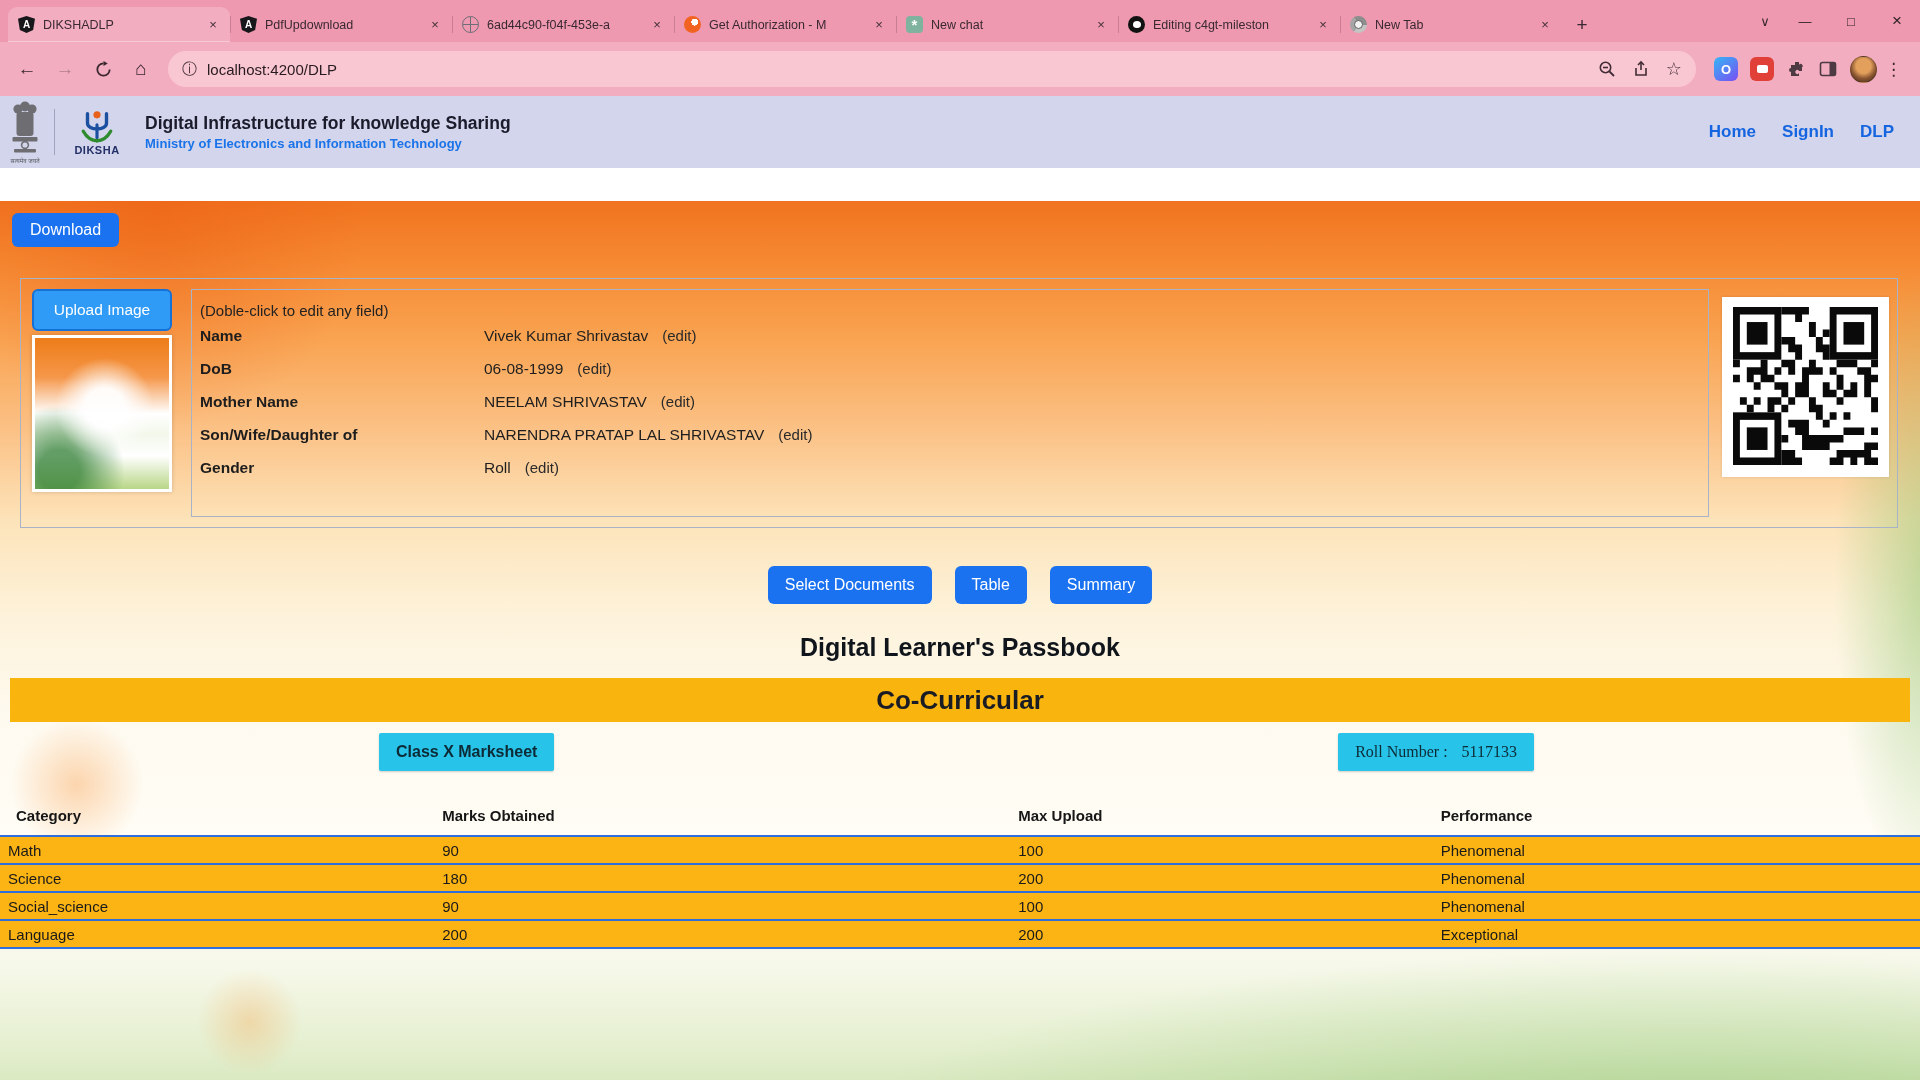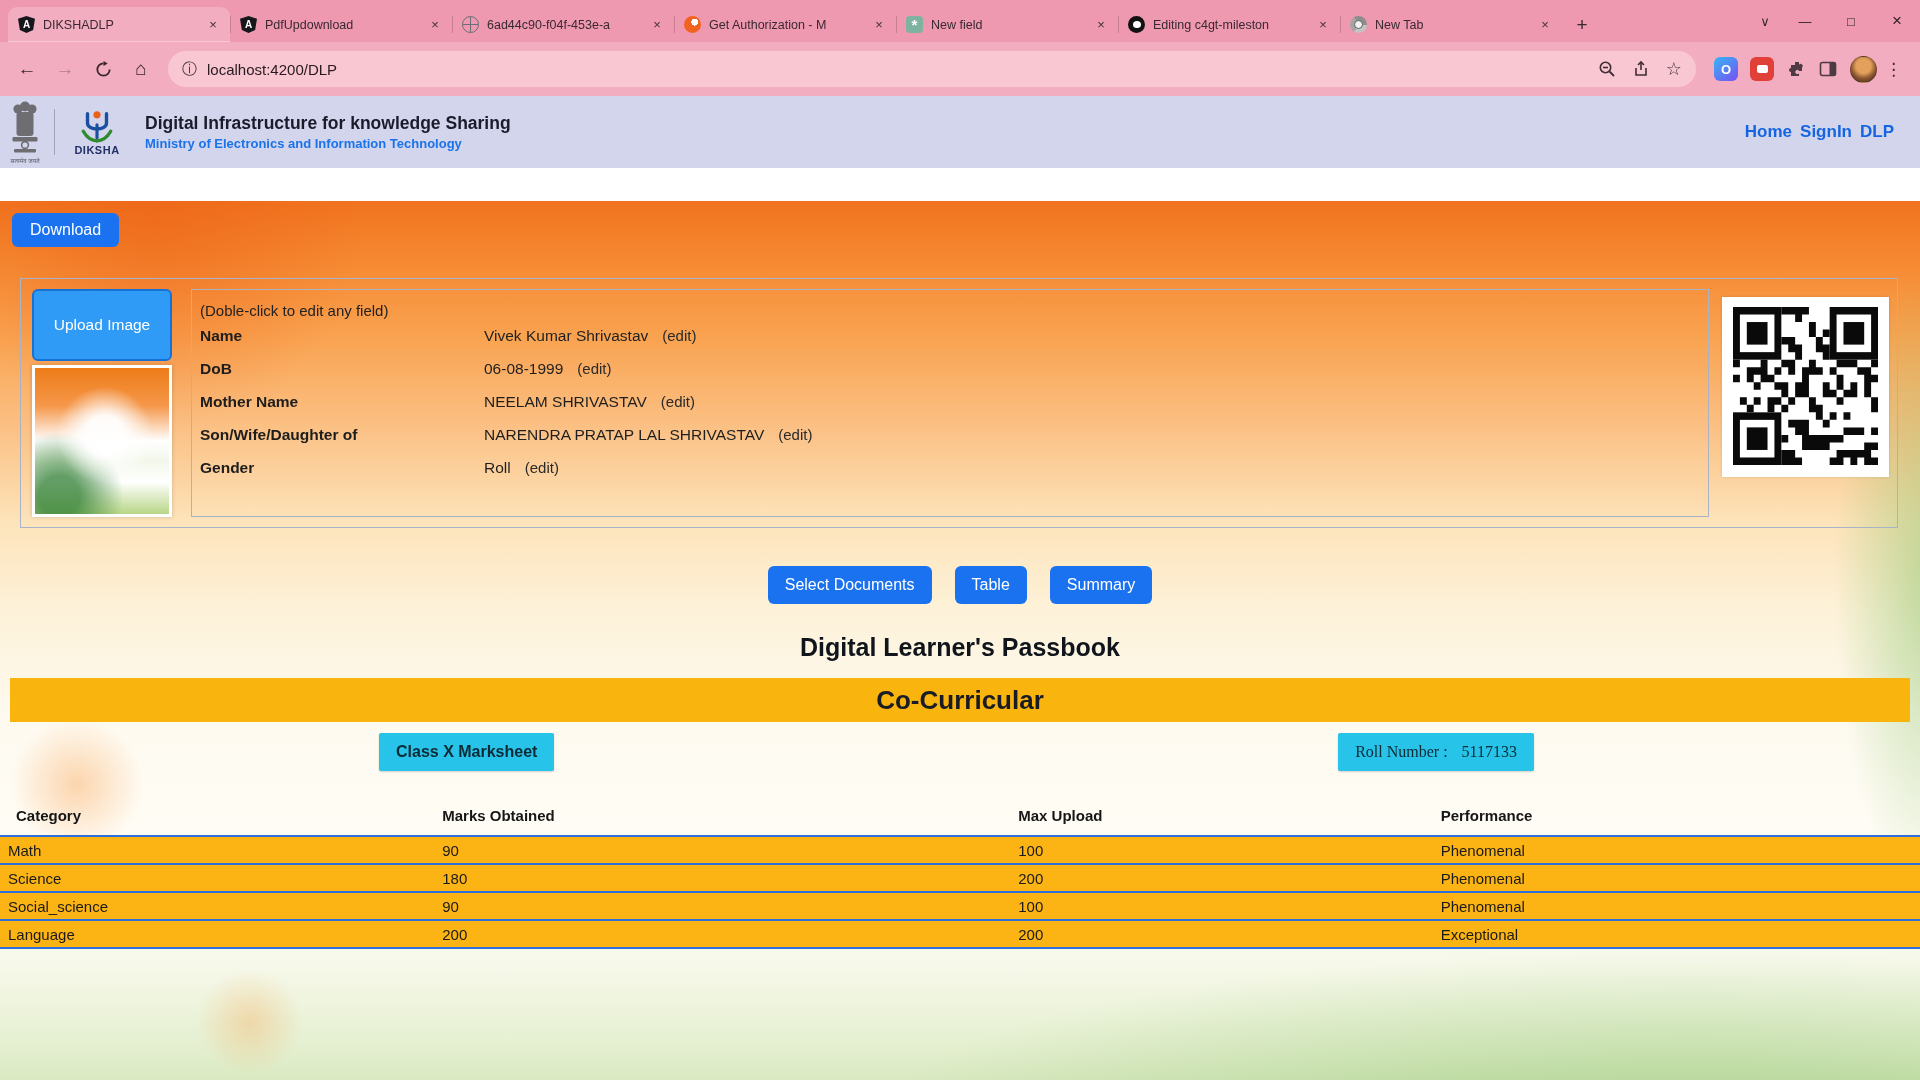--- a/index.html
+++ b/index.html
@@ -54,21 +54,21 @@
   .icon-svg { display:block; }
 
   
   .site-header { height:72px; background:#d3d5ec; display:flex; align-items:center; padding:0 26px 0 10px; gap:14px; }
   .divider-v { width:1px; height:46px; background:#9fa3bd; }
   .logo-block { display:flex; flex-direction:column; align-items:center; width:56px; }
   .logo-text { font-size:11px; font-weight:bold; color:#233067; letter-spacing:.5px; margin-top:-2px; }
   .head-titles { margin-left:6px; }
   .head-title { font-size:17.5px; font-weight:bold; color:#1b1b2c; }
   .head-sub { font-size:13px; font-weight:bold; color:#1a73e8; margin-top:2px; }
-  .head-nav { margin-left:auto; display:flex; gap:8px; }
+  .head-nav { margin-left:auto; display:flex; gap:26px; }
   .head-nav a { text-decoration:none; font-size:17px; font-weight:bold; color:#1565e0; }
 
   
   .page { position:relative; height:912px; overflow:hidden;
     background:
       radial-gradient(circle 300px at 8% 2%, rgba(234,92,18,.45), rgba(0,0,0,0) 70%),
       radial-gradient(ellipse 130px 420px at 100.6% 42%, rgba(139,195,106,.55), rgba(0,0,0,0) 75%),
       radial-gradient(ellipse 55% 26% at 88% 103%, rgba(148,198,116,.65), rgba(0,0,0,0) 80%),
       radial-gradient(circle 95px at 4% 64%, rgba(247,150,60,.38), rgba(0,0,0,0) 70%),
       radial-gradient(circle 75px at 13% 90%, rgba(247,160,70,.32), rgba(0,0,0,0) 70%),
@@ -76,21 +76,21 @@
     margin-top: 33px;
   }
   .btn-primary { background:#1b72f0; color:#fff; border:none; border-radius:6px; font-size:16px;
                  font-family:inherit; padding:9px 16px; }
   .download-btn { position:absolute; left:12px; top:12px; padding:8px 18px; }
 
   .profile-card { position:absolute; left:20px; right:22px; top:77px; height:250px;
                   border:1px solid #a9b3c8; display:flex; padding:10px 8px 10px 11px; }
   .left-col { width:142px; flex:0 0 auto; display:flex; flex-direction:column; }
   .upload-btn { background:#2f9bf6; border:2px solid #1671d6; color:#fff; border-radius:6px;
-                font-size:15.5px; font-family:inherit; padding:25px 6px; width:140px; }
+                font-size:15.5px; font-family:inherit; padding:10px 6px; width:140px; }
   .flag-img { width:140px; height:157px; margin-top:4px; border:3px solid #fff; box-shadow:0 0 4px rgba(0,0,0,.18);
     background:
       radial-gradient(circle at 52% 46%, rgba(255,255,255,.95) 0 18%, rgba(255,255,255,0) 46%),
       radial-gradient(circle at 18% 88%, rgba(46,125,50,.75) 0 12%, rgba(46,125,50,0) 38%),
       linear-gradient(180deg,#ee7c18 0%,#f5974a 26%,#fff 50%,#f2f7ea 64%,#ffffff 78%,#b8d687 100%); }
   .fields-panel { flex:1; border:1px solid #a9b3c8; margin-left:17px; margin-right:13px; padding:12px 10px 10px 8px; }
   .fields-hint { font-size:15px; color:#222; margin-bottom:8px; }
   .field-row { display:flex; align-items:baseline; height:33px; }
   .field-label { width:284px; font-size:15.5px; font-weight:bold; color:#1d1d1d; }
   .field-value { font-size:15.5px; color:#1f1f1f; }
@@ -146,21 +146,21 @@
   </div>
   <div class="tab" data-interactable="true">
     <span class="fav fav-postman" data-interactable="false"></span>
     <span class="tab-title" data-interactable="false">Get Authorization - M</span>
     <span class="tab-close" data-interactable="true">×</span>
   </div>
   <div class="tab" data-interactable="true">
     <span class="fav fav-chatgpt" data-interactable="false">
         <span>*</span>
       </span>
-    <span class="tab-title" data-interactable="false">New field</span>
+    <span class="tab-title" data-interactable="false">New chat</span>
     <span class="tab-close" data-interactable="true">×</span>
   </div>
   <div class="tab" data-interactable="true">
     <span class="fav fav-github" data-interactable="false"></span>
     <span class="tab-title" data-interactable="false">Editing c4gt-mileston</span>
     <span class="tab-close" data-interactable="true">×</span>
   </div>
   <div class="tab" data-interactable="true">
     <span class="fav fav-chrome" data-interactable="false"></span>
     <span class="tab-title" data-interactable="false">New Tab</span>

